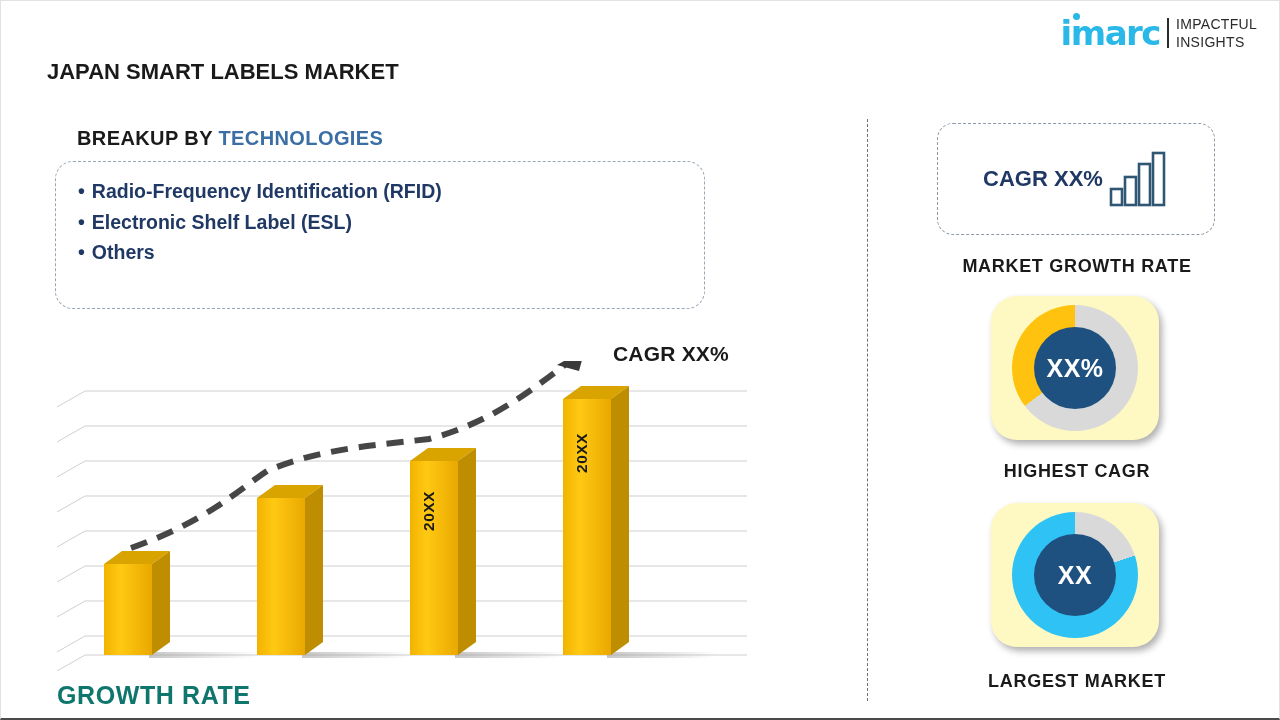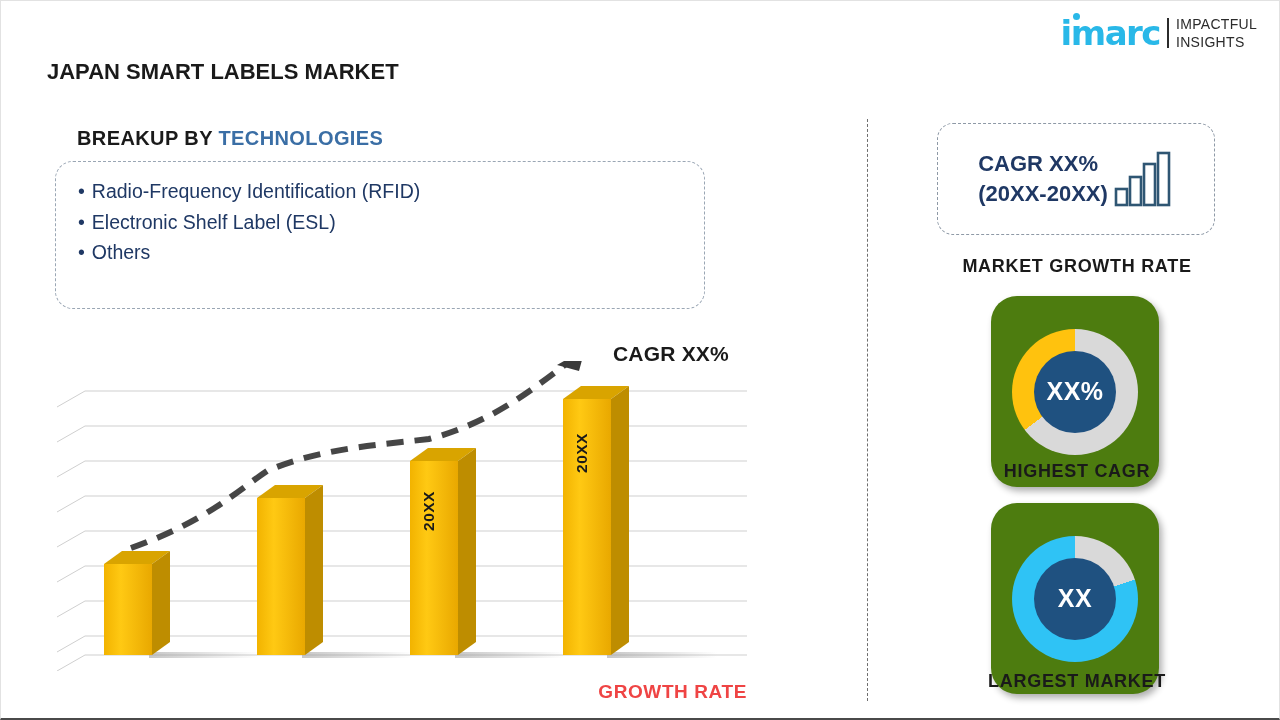--- a/index.html
+++ b/index.html
@@ -26,52 +26,52 @@
   #page-title { position:absolute; left:46px; top:58px; font-size:22px; font-weight:bold;
                 color:#1a1a1a; letter-spacing:0px; font-family:"Liberation Sans", sans-serif; }
   #breakup-heading { position:absolute; left:76px; top:126px; font-size:20px; font-weight:bold;
                      color:#1a1a1a; letter-spacing:.4px; }
   #breakup-heading .hl { color:#3a6ea5; }
 
   
   #segment-box { position:absolute; left:54px; top:160px; width:650px; height:148px;
                  border:1.6px dashed #9aa6b4; border-radius:18px; padding:14px 0 0 22px; }
   #segment-box ul { list-style:none; }
-  #segment-box li { font-size:19.5px; font-weight:normal; color:#1f3864; line-height:30.5px;
+  #segment-box li { font-size:19.5px; font-weight:bold; color:#1f3864; line-height:30.5px;
                     white-space:nowrap; }
   #segment-box li::before { content:"\2022"; margin-right:7px; }
 
   
   #divider { position:absolute; left:866px; top:118px; width:0; height:582px;
              border-left:1.4px dashed #6f6f6f; }
 
   
   #chart { position:absolute; left:56px; top:360px; width:690px; height:310px; }
   #chart svg { display:block; }
-  #chart-axis-label { position:absolute; left:56px; top:680px; width:690px; text-align:right;
-                      font-size:19px; font-weight:bold; color:#ef4444; letter-spacing:.6px; }
+  #chart-axis-label { position:absolute; left:56px; top:680px; width:690px; text-align:left;
+                      font-size:25px; font-weight:bold; color:#0f766e; letter-spacing:.6px; }
   #cagr-callout { position:absolute; left:612px; top:341px; font-size:21px; font-weight:bold;
                   color:#1a1a1a; letter-spacing:.2px; }
   .bar-label { font-size:15.5px; font-weight:bold; fill:#1a1a1a; letter-spacing:.5px; }
 
   
   #cagr-box { position:absolute; left:936px; top:122px; width:278px; height:112px;
               border:1.5px dashed #8e99a6; border-radius:16px;
               display:flex; align-items:center; justify-content:center; gap:6px; padding:0 10px; }
   #cagr-text { font-size:22px; font-weight:bold; color:#1f3864; line-height:30px; white-space:nowrap; }
   #cagr-icon { flex:0 0 auto; }
 
   .metric-caption { position:absolute; width:300px; text-align:center; font-size:18px;
                     font-weight:bold; color:#1a1a1a; letter-spacing:.7px; }
   #caption-growth { left:926px; top:255px; }
   #caption-highest { left:926px; top:460px; }
   #caption-largest { left:926px; top:670px; }
 
-  .donut-card { position:absolute; width:168px; height:191px; border-radius:26px;
-                background:#4d7c0f; box-shadow:3px 4px 7px rgba(0,0,0,.32);
+  .donut-card { position:absolute; width:168px; height:144px; border-radius:26px;
+                background:#fef9c3; box-shadow:3px 4px 7px rgba(0,0,0,.32);
                 display:flex; align-items:center; justify-content:center; }
   #card-highest { left:990px; top:295px; }
   #card-largest { left:990px; top:502px; }
   .donut { width:126px; height:126px; border-radius:50%; position:relative;
            display:flex; align-items:center; justify-content:center; }
   .donut::after { content:""; position:absolute; width:82px; height:82px; border-radius:50%;
                   background:#1f5180; }
   .donut-value { position:relative; z-index:2; color:#ffffff; font-weight:bold; font-size:25px;
                  letter-spacing:.5px; }
   #donut-highest { background: conic-gradient(#d9d9d9 0deg 0deg, #d9d9d9 0deg 233deg, #FFC20E 233deg 360deg); }
@@ -172,21 +172,20 @@
       <polygon points="528,-12 500,4 522,10" fill="#3a3a3a"></polygon>
     </g>
   </svg>
 </div>
 <div id="cagr-callout">CAGR XX%</div>
 <div id="chart-axis-label">GROWTH RATE</div>
 
 <div id="cagr-box">
   <div id="cagr-text">
     <div>CAGR XX%</div>
-    <div>(20XX-20XX)</div>
   </div>
   <svg id="cagr-icon" width="60" height="56" viewBox="0 0 60 56">
     <rect x="2" y="38" width="11" height="16" fill="none" stroke="#2f5673" stroke-width="2.6"></rect>
     <rect x="16" y="26" width="11" height="28" fill="none" stroke="#2f5673" stroke-width="2.6"></rect>
     <rect x="30" y="13" width="11" height="41" fill="none" stroke="#2f5673" stroke-width="2.6"></rect>
     <rect x="44" y="2" width="11" height="52" fill="none" stroke="#2f5673" stroke-width="2.6"></rect>
   </svg>
 </div>
 <div class="metric-caption" id="caption-growth">MARKET GROWTH RATE</div>
 

